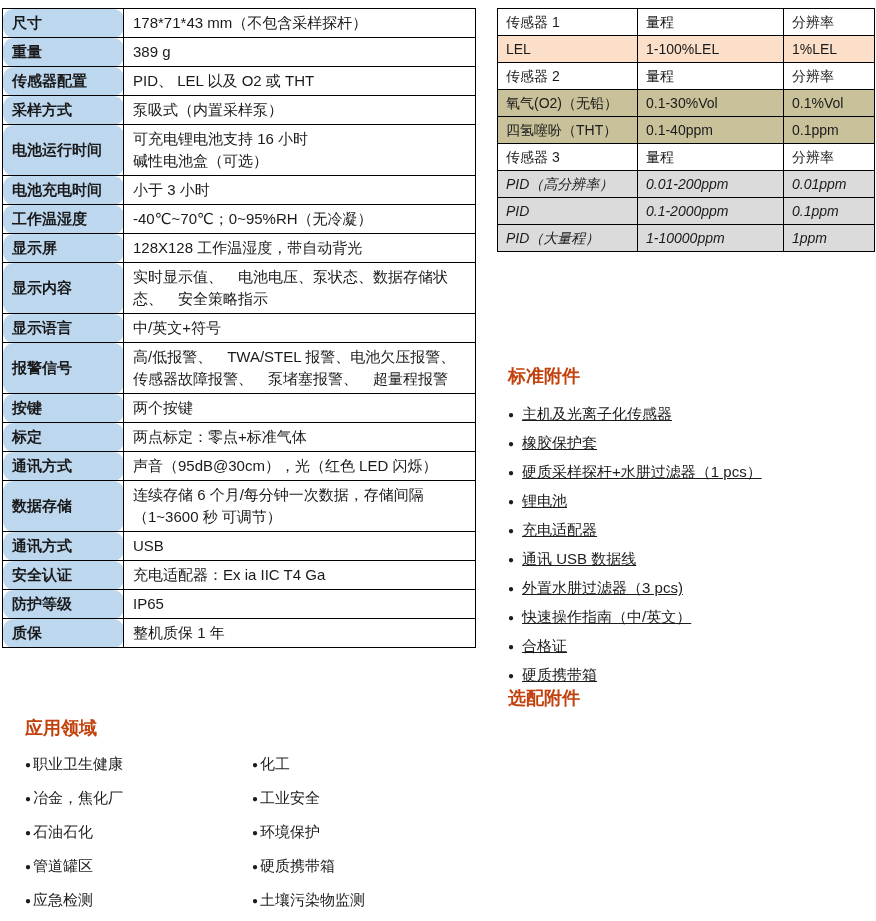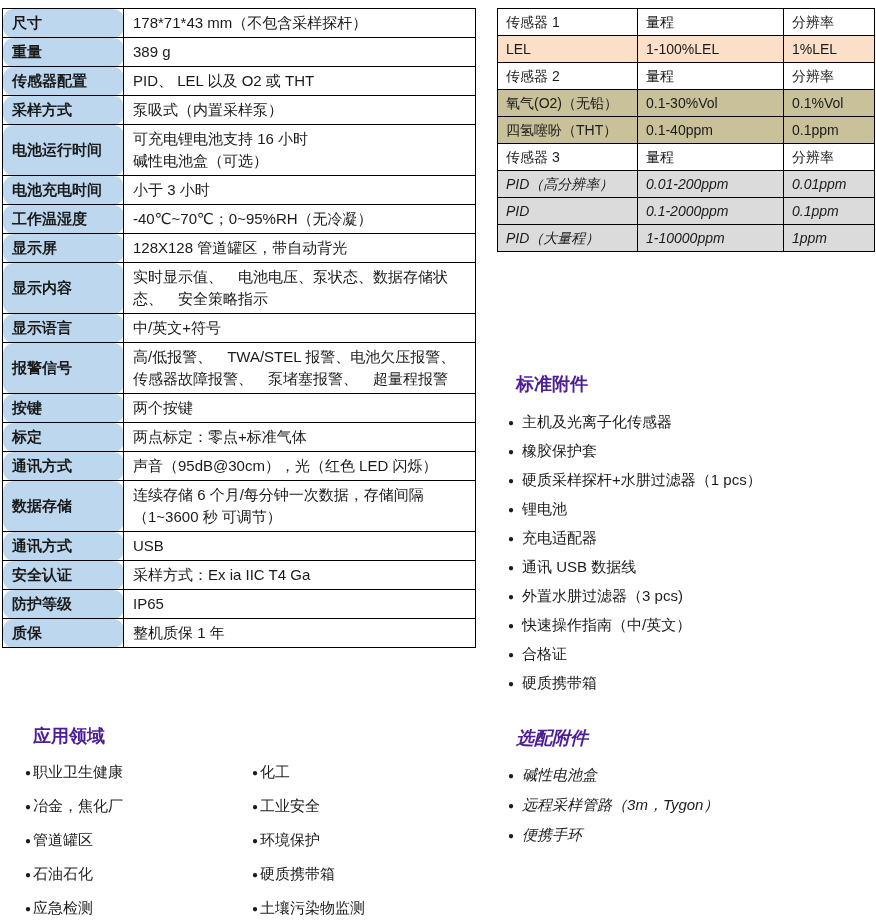--- a/index.html
+++ b/index.html
@@ -46,40 +46,40 @@
     border:1.5px solid var(--border);
     padding:3px 8px;height:26px;vertical-align:middle;
     overflow:hidden;white-space:nowrap;
   }
   .sensor-table tr.row-peach td{background:var(--lel-row);}
   .sensor-table tr.row-olive td{background:var(--olive-row);}
   .sensor-table tr.row-gray  td{background:var(--gray-row);font-style:italic;}
 
   
   h2.sec-title{
-    margin:8px;font-size:18px;font-weight:bold;color:#4c1d95;
+    margin:0;font-size:18px;font-weight:bold;color:#c2410c;
     line-height:24px;
   }
   ul.blist{list-style:none;margin:0;padding:0;font-size:15px;color:#1c1c1c;}
   ul.blist li{line-height:20px;}
   .bullet{font-size:10px;vertical-align:1px;display:inline-block;}
 
   .std-acc{position:absolute;left:508px;top:364px;width:366px;}
   .std-acc h2{margin-bottom:16px;}
-  .std-acc li{margin-bottom:8px;}
+  .std-acc li{margin-bottom:8px;text-decoration:underline;}
   .std-acc .bullet{margin-right:8px;}
 
   .apps{position:absolute;left:25px;top:716px;width:455px;}
   .apps h2{margin-bottom:14px;}
   .apps .cols{display:flex;}
   .apps ul{width:227px;}
   .apps li{margin-bottom:13px;}
   .apps .bullet{margin-right:2px;}
 
-  .opt-acc{position:absolute;left:508px;top:718px;width:366px;font-style:italic;}
+  .opt-acc{position:absolute;left:508px;top:686px;width:366px;}
   .opt-acc h2{margin-bottom:15px;}
   .opt-acc li{margin-bottom:9px;}
   .opt-acc .bullet{margin-right:8px;}
 </style>
 </head>
 <body>
 
 <div class="page">
 
   <table class="spec-table">
@@ -112,21 +112,21 @@
         <tr>
           <td class="label">电池充电时间</td>
           <td class="value">小于 3 小时</td>
         </tr>
         <tr>
           <td class="label">工作温湿度</td>
           <td class="value">-40℃~70℃；0~95%RH（无冷凝）</td>
         </tr>
         <tr>
           <td class="label">显示屏</td>
-          <td class="value">128X128 管道罐区，带自动背光</td>
+          <td class="value">128X128 工作温湿度，带自动背光</td>
         </tr>
         <tr>
           <td class="label">显示内容</td>
           <td class="value">实时显示值、　电池电压、泵状态、数据存储状态、　安全策略指示</td>
         </tr>
         <tr>
           <td class="label">显示语言</td>
           <td class="value">中/英文+符号</td>
         </tr>
         <tr>
@@ -148,21 +148,21 @@
         <tr>
           <td class="label">数据存储</td>
           <td class="value">连续存储 6 个月/每分钟一次数据，存储间隔（1~3600 秒 可调节）</td>
         </tr>
         <tr>
           <td class="label">通讯方式</td>
           <td class="value">USB</td>
         </tr>
         <tr>
           <td class="label">安全认证</td>
-          <td class="value">采样方式：Ex ia IIC T4 Ga</td>
+          <td class="value">充电适配器：Ex ia IIC T4 Ga</td>
         </tr>
         <tr>
           <td class="label">防护等级</td>
           <td class="value">IP65</td>
         </tr>
         <tr>
           <td class="label">质保</td>
           <td class="value">整机质保 1 年</td>
         </tr>
       </tbody>
@@ -238,36 +238,31 @@
         <li><span class="bullet">●</span><span>硬质携带箱</span></li>
       </ul>
   </section>
 
   <section class="apps">
     <h2 class="sec-title">应用领域</h2>
     <div class="cols">
       <ul class="blist">
           <li><span class="bullet">●</span><span>职业卫生健康</span></li>
           <li><span class="bullet">●</span><span>冶金，焦化厂</span></li>
+          <li><span class="bullet">●</span><span>石油石化</span></li>
           <li><span class="bullet">●</span><span>管道罐区</span></li>
-          <li><span class="bullet">●</span><span>石油石化</span></li>
           <li><span class="bullet">●</span><span>应急检测</span></li>
         </ul>
       <ul class="blist">
           <li><span class="bullet">●</span><span>化工</span></li>
           <li><span class="bullet">●</span><span>工业安全</span></li>
           <li><span class="bullet">●</span><span>环境保护</span></li>
           <li><span class="bullet">●</span><span>硬质携带箱</span></li>
           <li><span class="bullet">●</span><span>土壤污染物监测</span></li>
         </ul>
     </div>
   </section>
 
   <section class="opt-acc">
     <h2 class="sec-title">选配附件</h2>
-    <ul class="blist">
-        <li><span class="bullet">●</span><span>碱性电池盒</span></li>
-        <li><span class="bullet">●</span><span>远程采样管路（3m，Tygon）</span></li>
-        <li><span class="bullet">●</span><span>便携手环</span></li>
-      </ul>
   </section>
 
 </div>
 
 </body></html>

